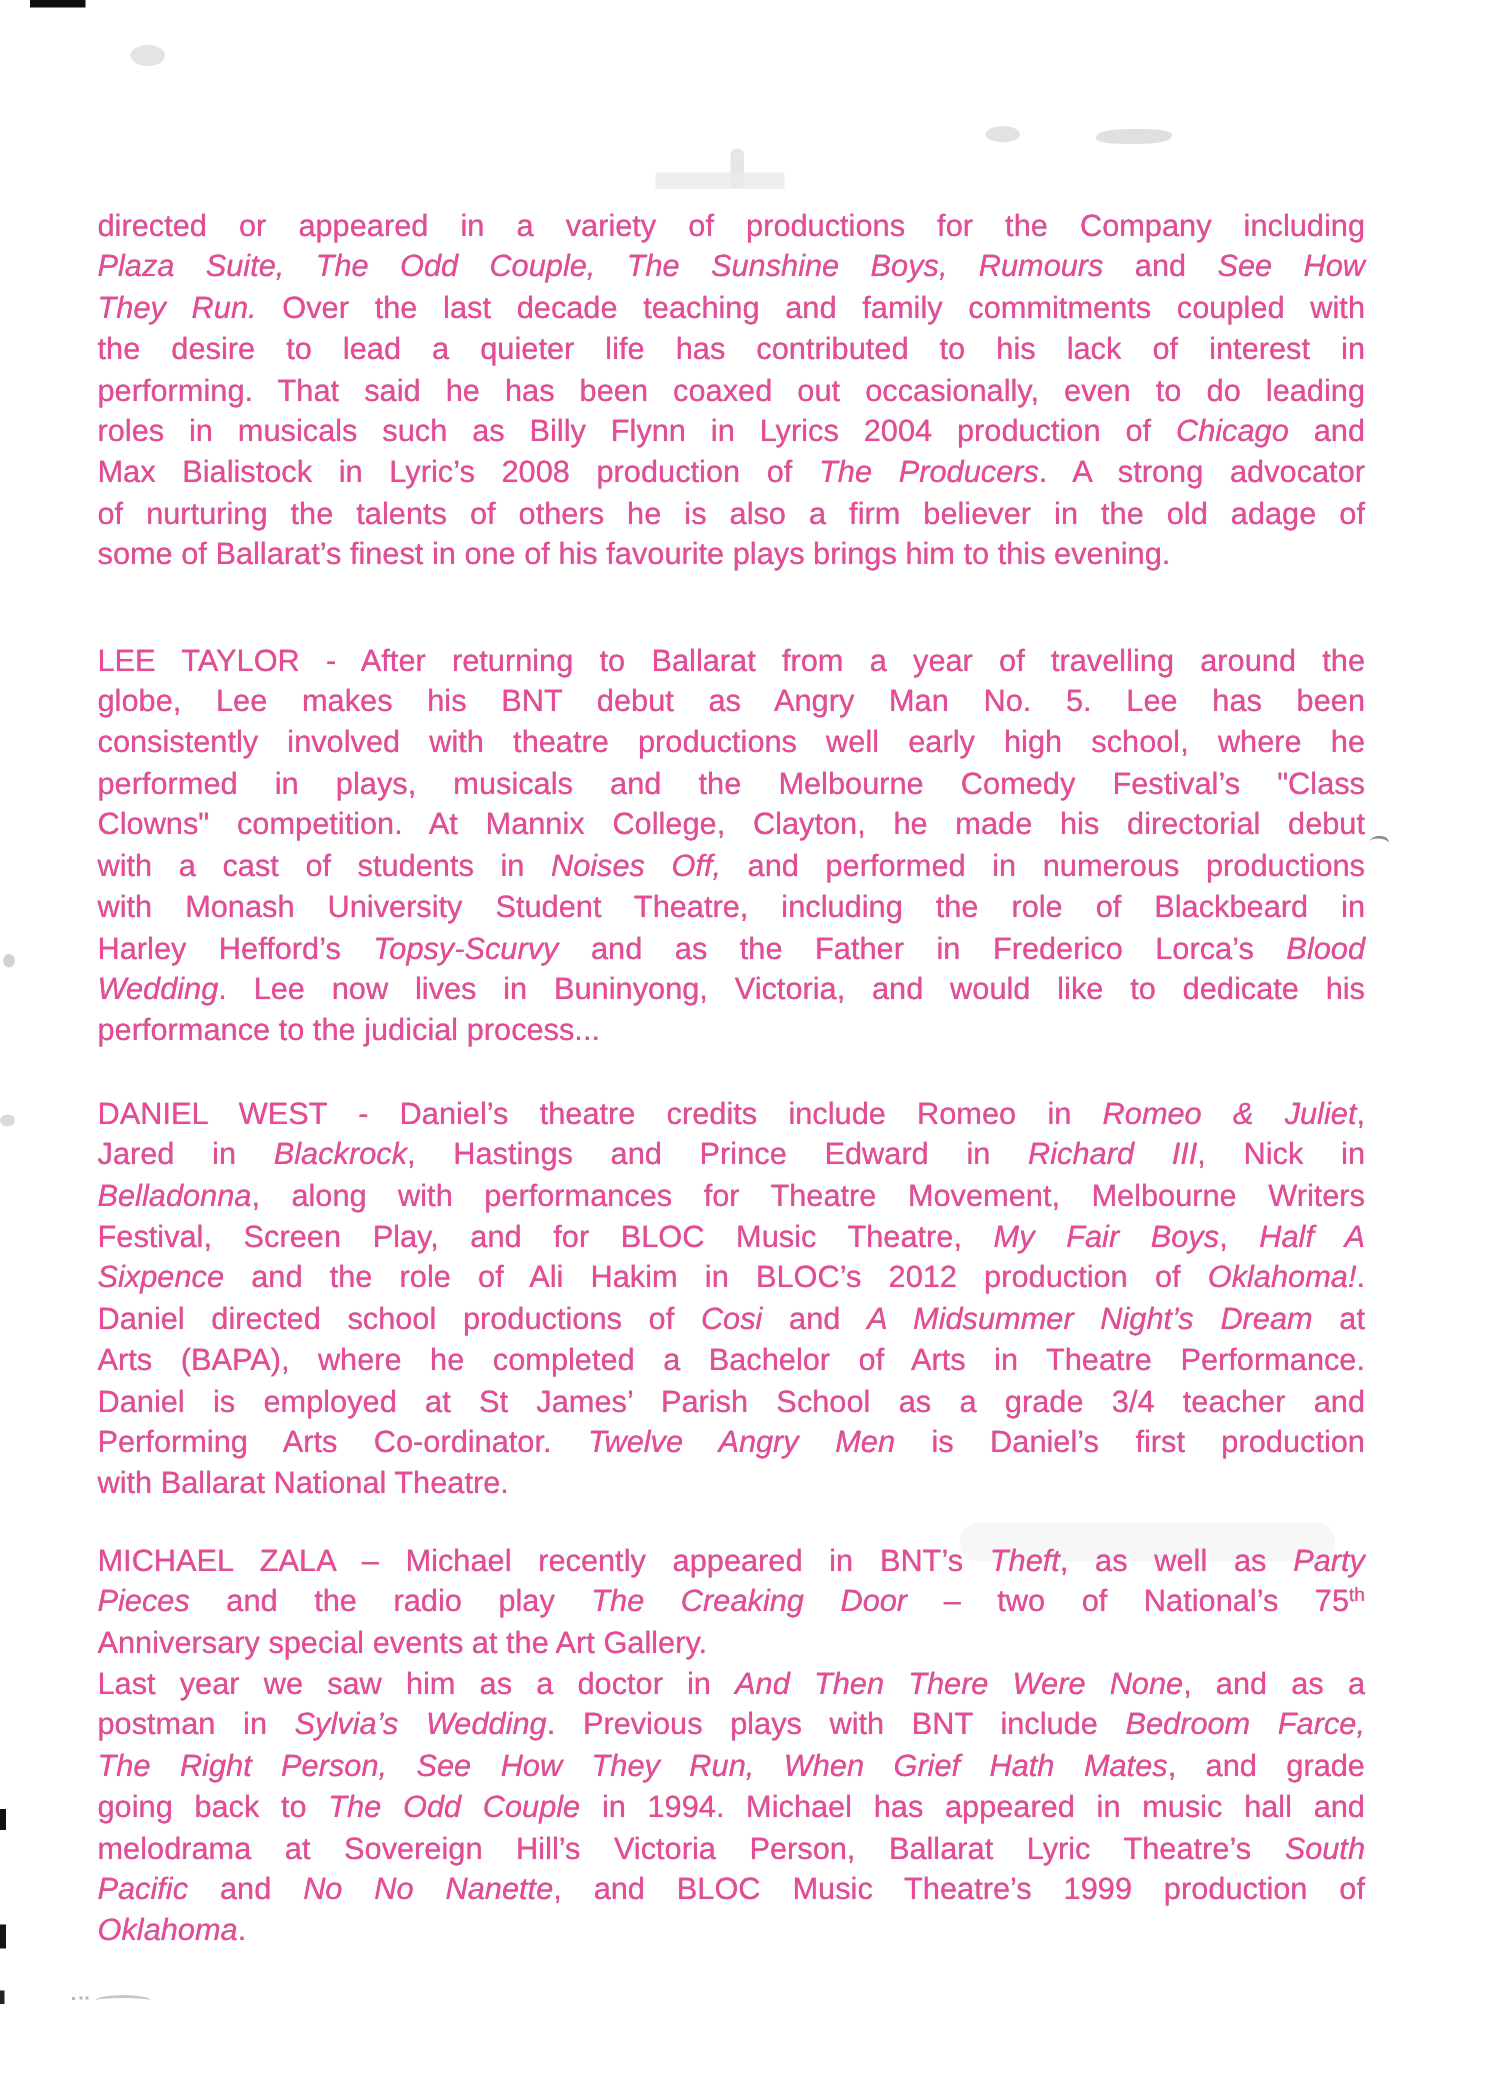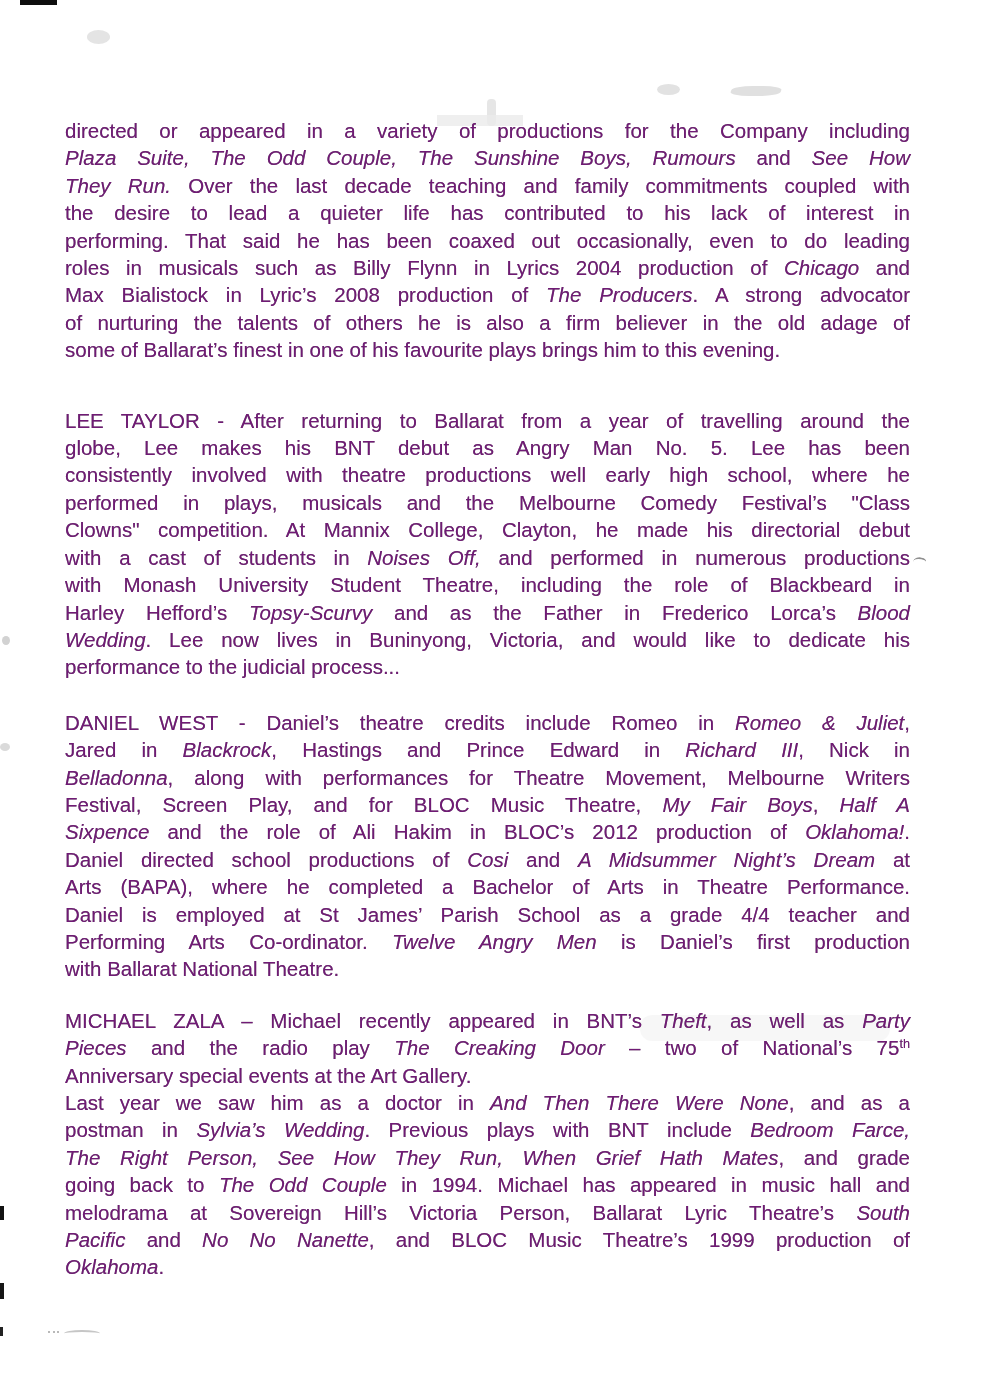--- a/index.html
+++ b/index.html
@@ -74,21 +74,21 @@
   <div class="artifact a-debut"></div>
   <div class="artifact a-speck1"></div>
   <div class="artifact a-speck2"></div>
   <div class="artifact a-edge1"></div>
   <div class="artifact a-edge2"></div>
   <div class="artifact a-edge3"></div>
   <div class="artifact a-scrib1"></div>
   <div class="artifact a-scrib2"></div>
   <div class="artifact a-noise-br"></div>
 
-  <div class="textcol" style="color: #701a75;">
+  <div class="textcol" style="color: #ec4899; margin-top: 20px;">
     <div class="para p1">
         <div class="line"><span>directed or appeared in a variety of productions for the Company including</span></div>
         <div class="line"><i>Plaza Suite, The Odd Couple, The Sunshine Boys, Rumours</i><span> and </span><i>See How</i></div>
         <div class="line"><i>They Run.</i><span> Over the last decade teaching and family commitments coupled with</span></div>
         <div class="line"><span>the desire to lead a quieter life has contributed to his lack of interest in</span></div>
         <div class="line"><span>performing. That said he has been coaxed out occasionally, even to do leading</span></div>
         <div class="line"><span>roles in musicals such as Billy Flynn in Lyrics 2004 production of </span><i>Chicago</i><span> and</span></div>
         <div class="line"><span>Max Bialistock in Lyric’s 2008 production of </span><i>The Producers</i><span>. A strong advocator</span></div>
         <div class="line"><span>of nurturing the talents of others he is also a firm believer in the old adage of</span></div>
         <div class="line end"><span>some of Ballarat’s finest in one of his favourite plays brings him to this evening.</span></div>
@@ -106,21 +106,21 @@
         <div class="line end"><span>performance to the judicial process...</span></div>
       </div>
     <div class="para p3">
         <div class="line"><span>DANIEL WEST - Daniel’s theatre credits include Romeo in </span><i>Romeo &amp; Juliet</i><span>,</span></div>
         <div class="line"><span>Jared in </span><i>Blackrock</i><span>, Hastings and Prince Edward in </span><i>Richard III</i><span>, Nick in</span></div>
         <div class="line"><i>Belladonna</i><span>, along with performances for Theatre Movement, Melbourne Writers</span></div>
         <div class="line"><span>Festival, Screen Play, and for BLOC Music Theatre, </span><i>My Fair Boys</i><span>, </span><i>Half A</i></div>
         <div class="line"><i>Sixpence</i><span> and the role of Ali Hakim in BLOC’s 2012 production of </span><i>Oklahoma!</i><span>.</span></div>
         <div class="line"><span>Daniel directed school productions of </span><i>Cosi</i><span> and </span><i>A Midsummer Night’s Dream</i><span> at</span></div>
         <div class="line"><span>Arts (BAPA), where he completed a Bachelor of Arts in Theatre Performance.</span></div>
-        <div class="line"><span>Daniel is employed at St James’ Parish School as a grade 4/4 teacher and</span></div>
+        <div class="line"><span>Daniel is employed at St James’ Parish School as a grade 3/4 teacher and</span></div>
         <div class="line"><span>Performing Arts Co-ordinator. </span><i>Twelve Angry Men</i><span> is Daniel’s first production</span></div>
         <div class="line end"><span>with Ballarat National Theatre.</span></div>
       </div>
     <div class="para p4">
         <div class="line"><span>MICHAEL ZALA – Michael recently appeared in BNT’s </span><i>Theft</i><span>, as well as </span><i>Party</i></div>
         <div class="line"><i>Pieces</i><span> and the radio play </span><i>The Creaking Door</i><span> – two of National’s 75</span><span class="sup">th</span></div>
         <div class="line end"><span>Anniversary special events at the Art Gallery.</span></div>
         <div class="line"><span>Last year we saw him as a doctor in </span><i>And Then There Were None</i><span>, and as a</span></div>
         <div class="line"><span>postman in </span><i>Sylvia’s Wedding</i><span>. Previous plays with BNT include </span><i>Bedroom Farce,</i></div>
         <div class="line"><i>The Right Person, See How They Run, When Grief Hath Mates</i><span>, and grade</span></div>

